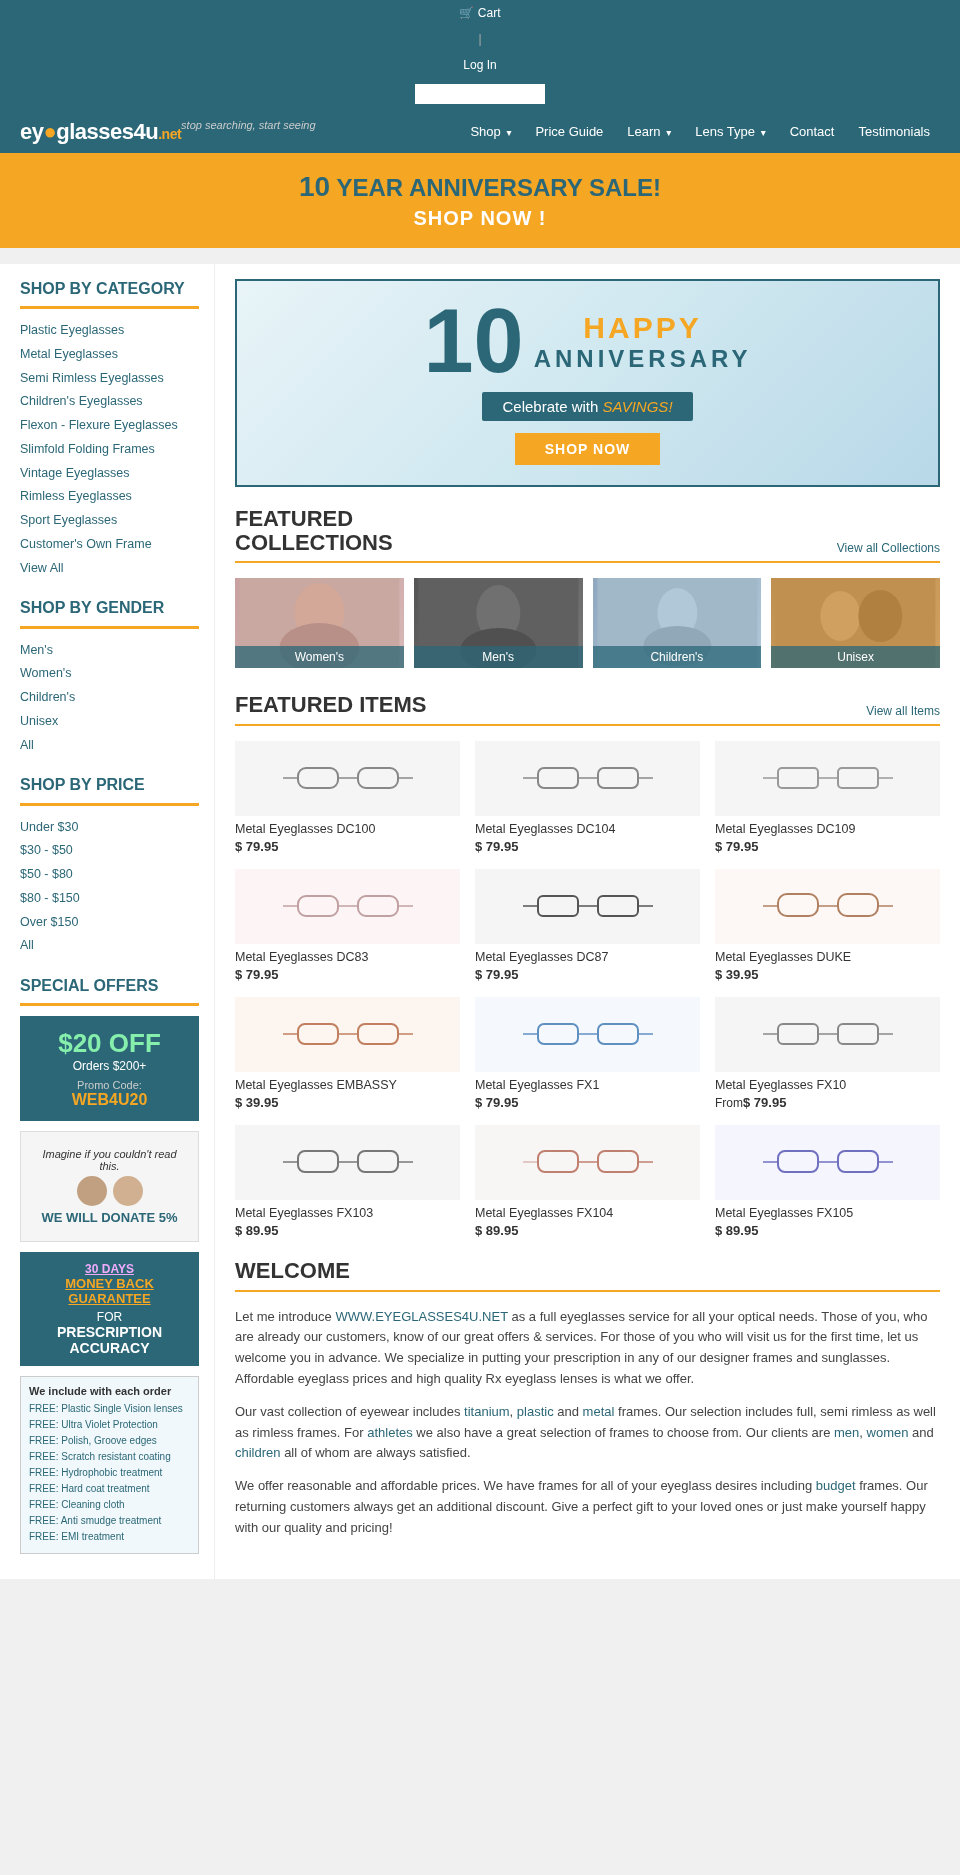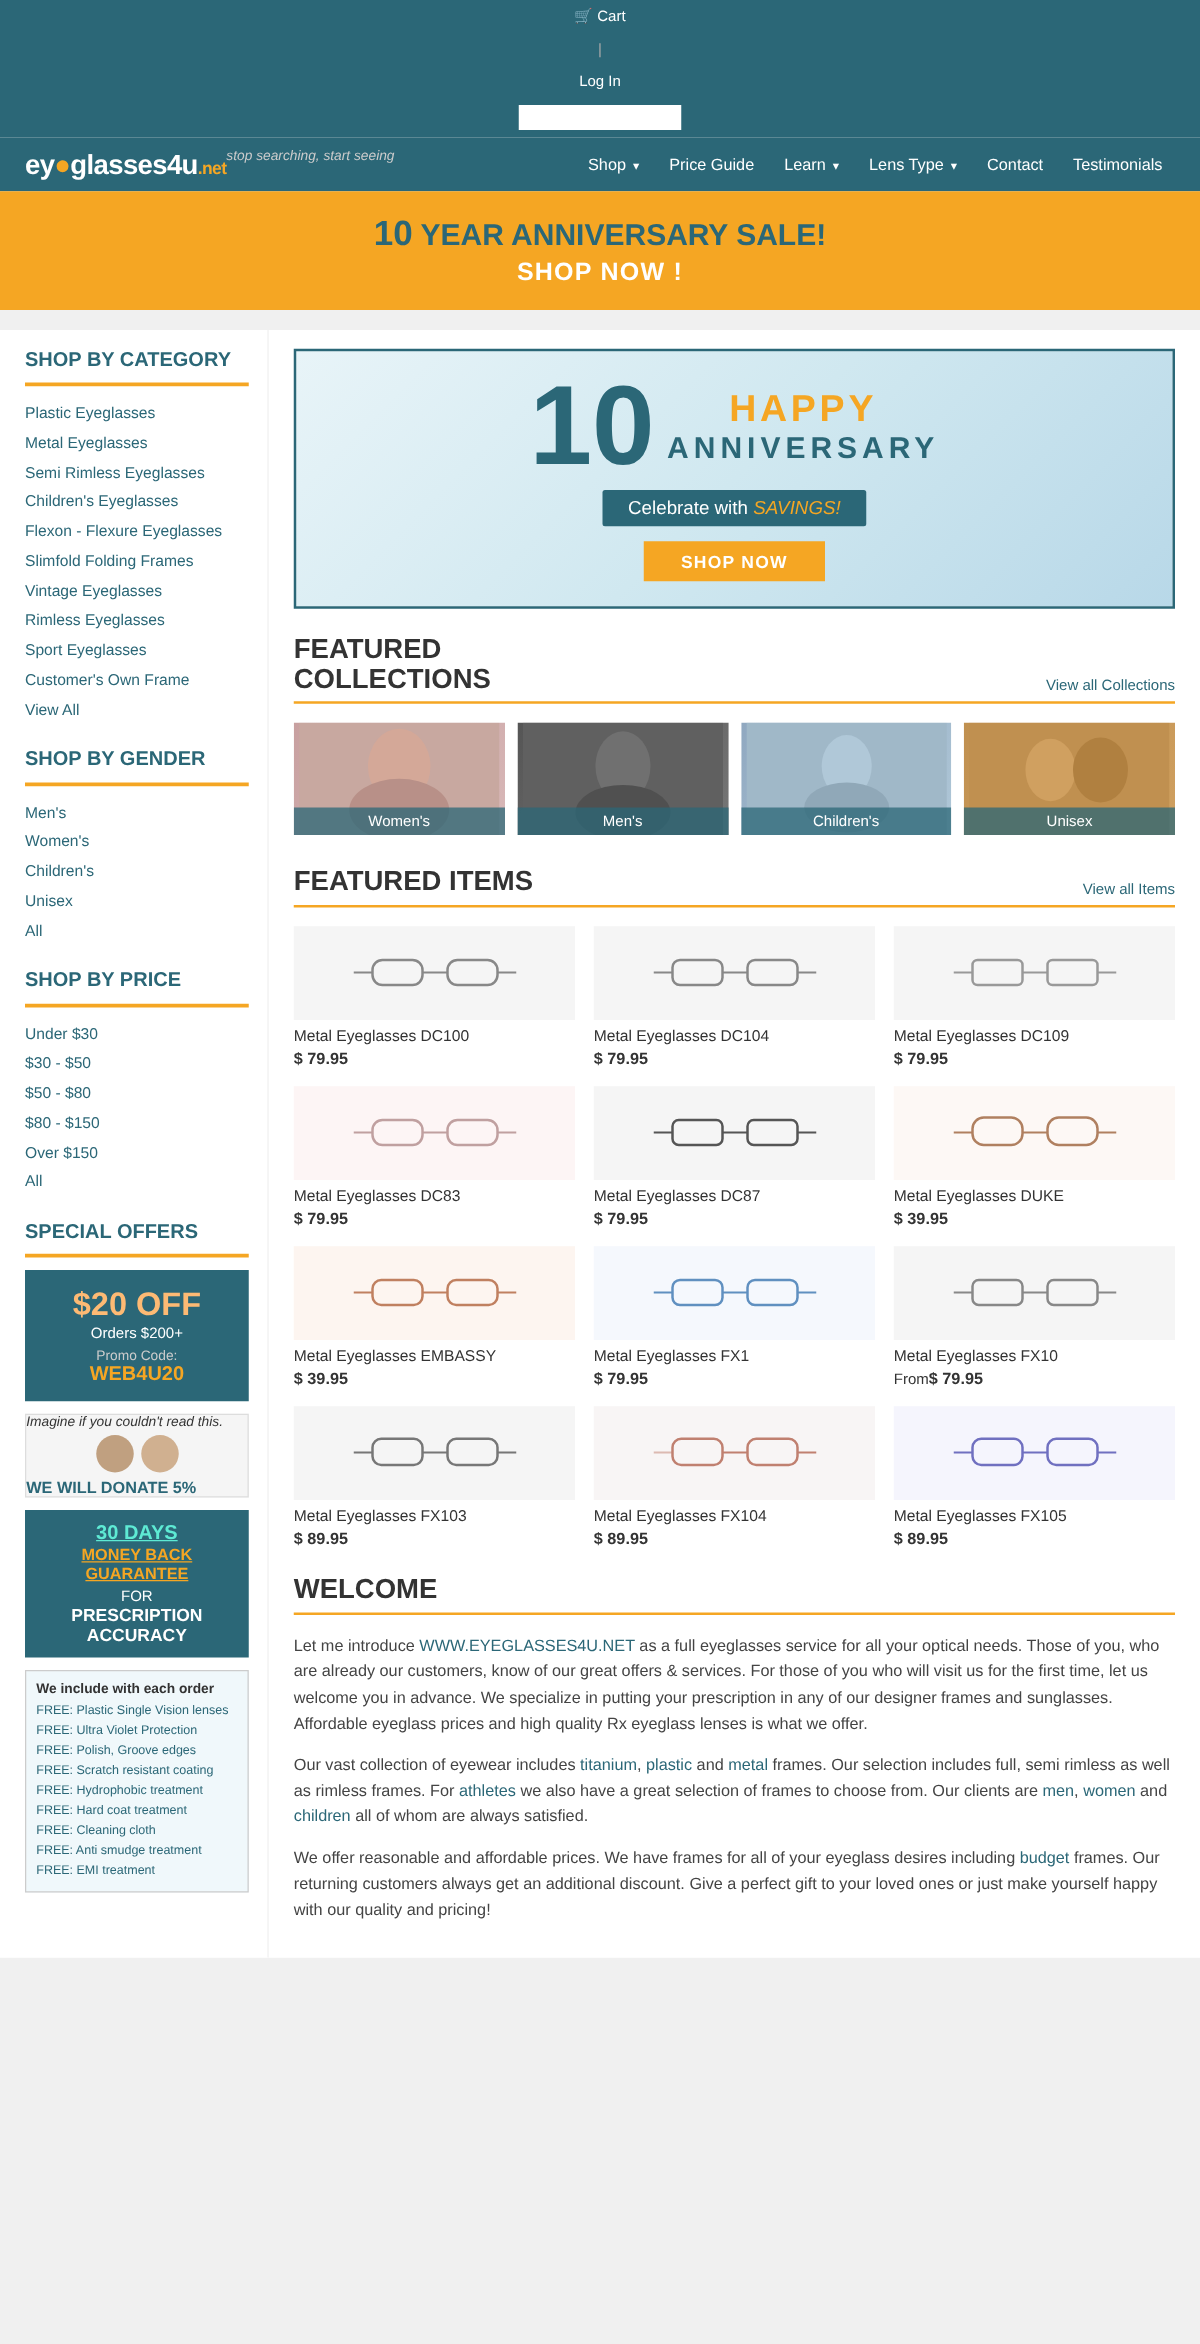--- a/index.html
+++ b/index.html
@@ -57,21 +57,21 @@
     .products-grid { display: grid; grid-template-columns: repeat(3, 1fr); gap: 15px; margin-bottom: 20px; }
     .product-item { text-align: left; cursor: pointer; }
     .product-img-placeholder { width: 100%; height: 75px; background: #f5f5f5; display: flex; align-items: center; justify-content: center; margin-bottom: 6px; }
     .product-name { font-size: 12.5px; color: #333; margin-bottom: 3px; font-weight: normal; }
     .product-price { color: #333; font-size: 13px; font-weight: bold; }
     .product-price .from { font-weight: normal; font-size: 12px; }
 
     
     .promo-box { background: #2b6777; color: white; text-align: center; padding: 12px 10px; margin-bottom: 10px; }
 
-    .donate-box { background: #f5f5f5; padding: 0; margin-bottom: 10px; font-size: 11px; text-align: left; border: 1px solid #ddd; }
+    .donate-box { background: #f5f5f5; padding: 16px; margin-bottom: 10px; font-size: 11px; text-align: center; border: 1px solid #ddd; }
 
     .guarantee-box { background: #2b6777; color: white; padding: 10px; margin-bottom: 10px; font-size: 11px; text-align: center; }
 
     .includes-box { background: #f0f8fb; border: 1px solid #ccc; padding: 8px; margin-bottom: 10px; font-size: 10.5px; }
     .includes-box .includes-title { font-size: 11px; font-weight: bold; margin-bottom: 4px; }
 
     
     .welcome-title { font-size: 22px; font-weight: 900; color: #333; text-transform: uppercase; margin-top: 10px; margin-bottom: 6px; }
     .welcome-text { font-size: 13px; line-height: 1.6; color: #444; margin-bottom: 12px; }
     .welcome-text a { color: #2b6777; text-decoration: none; }
@@ -195,37 +195,37 @@
         </li>
       <li>
           <a href="#">All</a>
         </li>
     </ul>
 
     <div class="sidebar-section-title">SPECIAL OFFERS</div>
     <hr class="sidebar-divider">
 
     <div class="promo-box">
-      <div style="font-size:26px; font-weight:900; color:#fdba74;">$20 OFF</div>
+      <div style="font-size:26px; font-weight:900; color:#86efac;">$20 OFF</div>
       <div style="font-size:12px; color:white;">Orders $200+</div>
       <div style="font-size:11px; color:#ccc; margin-top:6px;">Promo Code:</div>
       <div style="font-size:16px; font-weight:bold; color:#f5a623;">WEB4U20</div>
     </div>
 
     <div class="donate-box">
       <div style="font-size:11px; font-style:italic; margin-bottom:4px;">Imagine if you couldn't read this.</div>
       <div style="display:flex; align-items:center; justify-content:center; gap:6px;">
         <div style="width:30px; height:30px; background:#c0a080; border-radius:50%; font-size:8px; overflow:hidden;"></div>
         <div style="width:30px; height:30px; background:#d0b090; border-radius:50%; font-size:8px; overflow:hidden;"></div>
       </div>
       <div style="font-size:13px; font-weight:bold; color:#2b6777; margin-top:4px;">WE WILL DONATE 5%</div>
     </div>
 
     <div class="guarantee-box">
-      <div style="font-size:16px; font-weight:bold; color:#5eead4; text-decoration:underline;">30 DAYS</div>
+      <div style="font-size:12px; font-weight:bold; color:#f0abfc; text-decoration:underline;">30 DAYS</div>
       <div style="font-size:13px; font-weight:bold; text-decoration:underline; color:#f5a623;">MONEY BACK</div>
       <div style="font-size:13px; font-weight:bold; text-decoration:underline; color:#f5a623;">GUARANTEE</div>
       <div style="font-size:12px; color:white; margin-top:4px;">FOR</div>
       <div style="font-size:14px; font-weight:bold; color:white;">PRESCRIPTION</div>
       <div style="font-size:14px; font-weight:bold; color:white;">ACCURACY</div>
     </div>
 
     <div class="includes-box">
       <div class="includes-title">We include <strong>with each order</strong></div>
       <div style="color:#2b6777; font-size:10px; line-height:1.6;">

